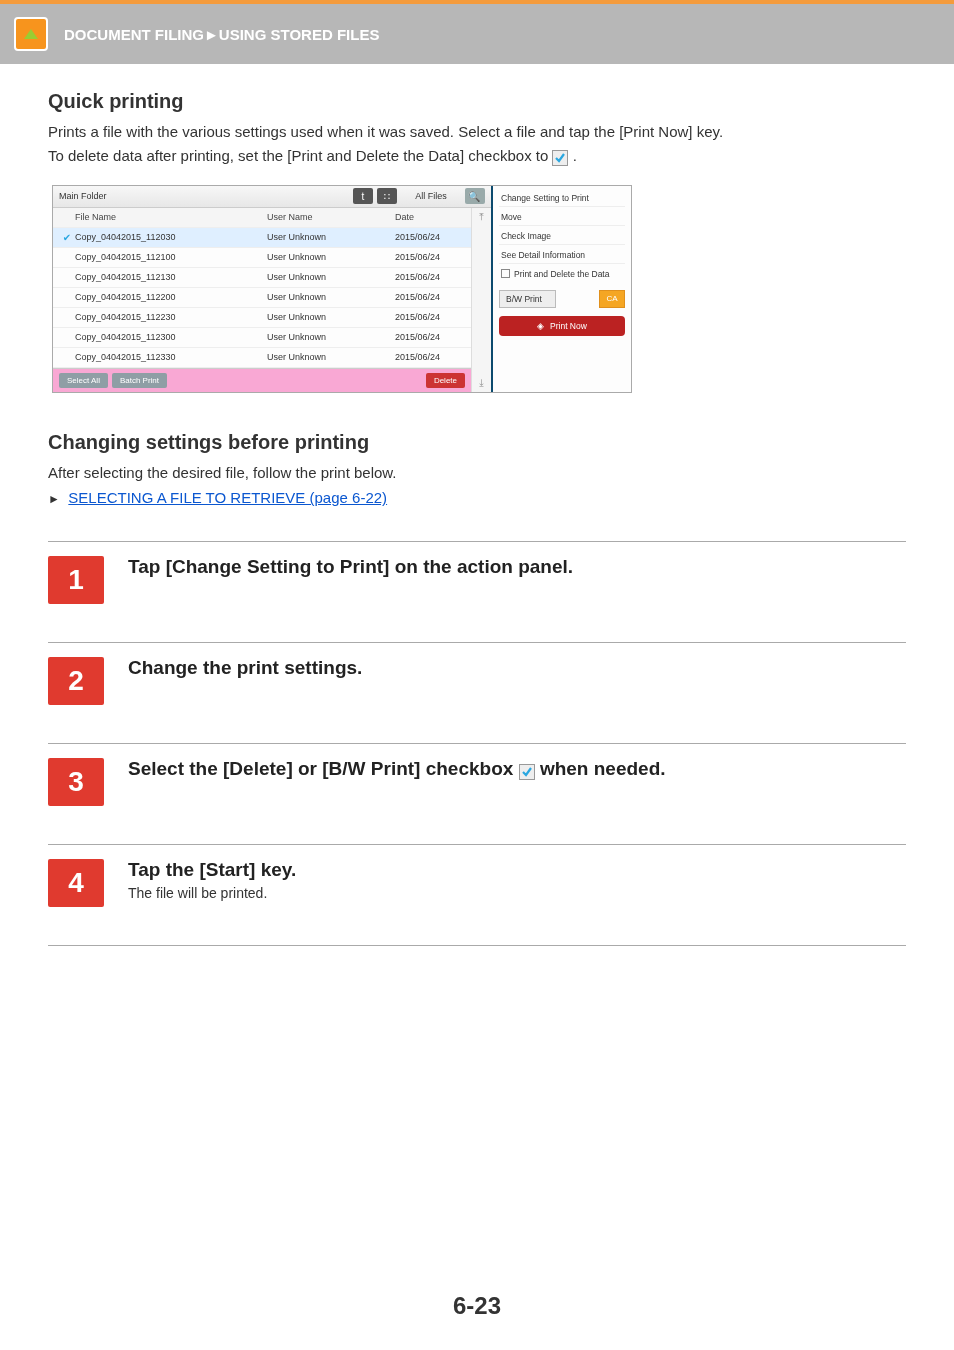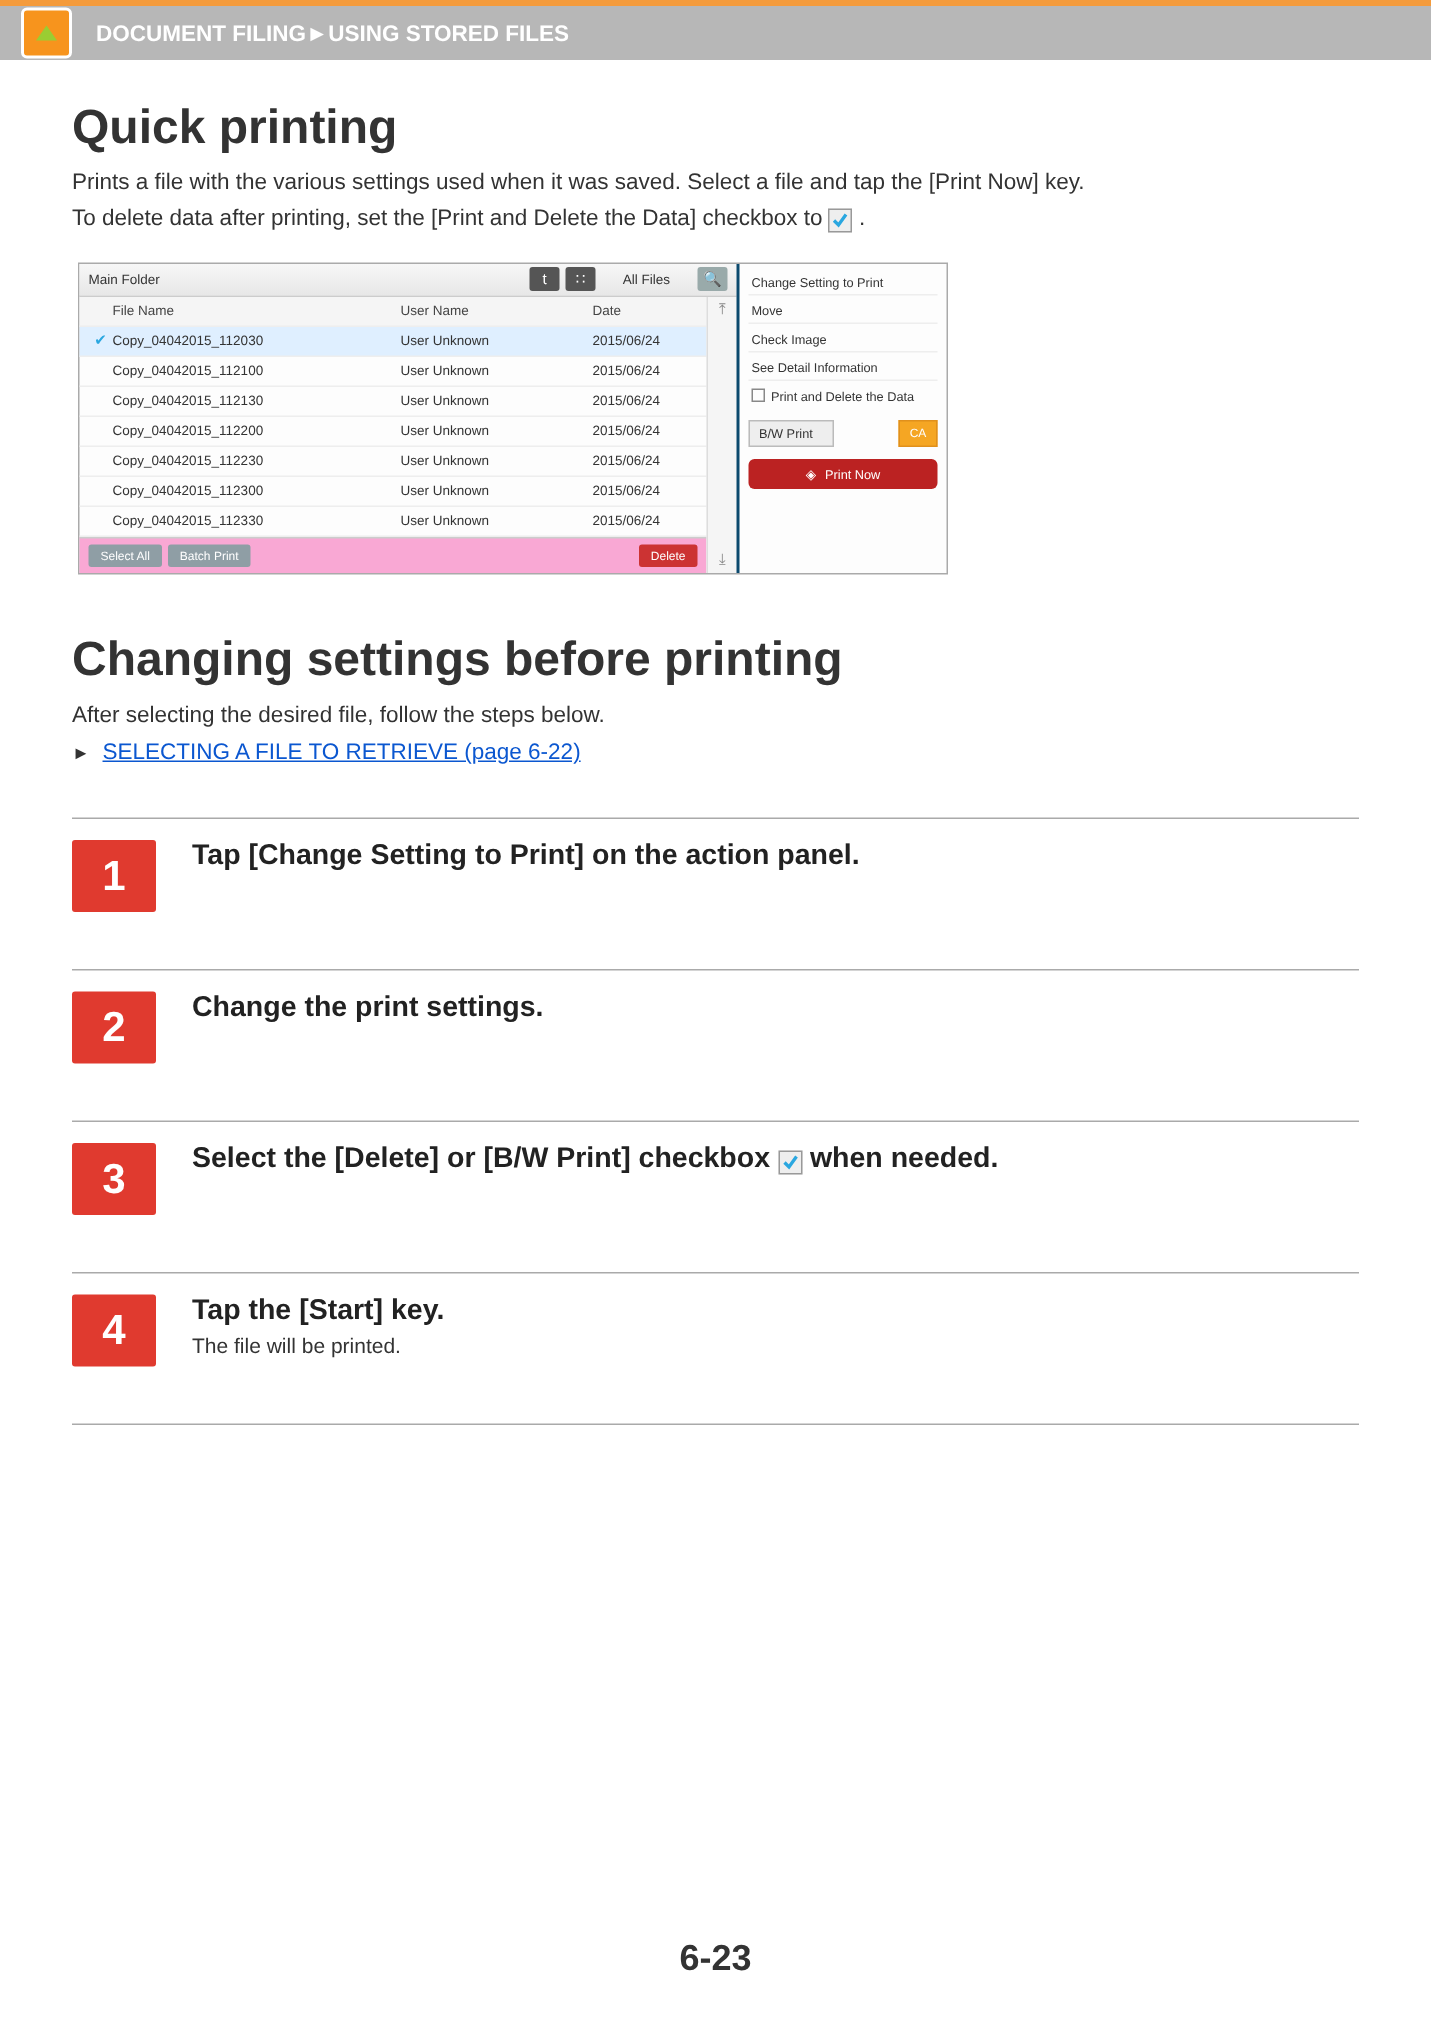--- a/index.html
+++ b/index.html
@@ -5,21 +5,21 @@
   * { box-sizing: border-box; margin: 0; padding: 0; }
   body {
     width: 954px;
     height: 1350px;
     font-family: Arial, Helvetica, sans-serif;
     background: #ffffff;
     color: #333;
     position: relative;
   }
   .top-bar {
-    height: 40px;
+    height: 64px;
     background: #b7b7b7;
     border-top: 4px solid #f49b3c;
     display: flex;
     align-items: center;
     padding-left: 14px;
     color: #fff;
     font-weight: bold;
     font-size: 15px;
   }
   .top-icon {
@@ -32,21 +32,21 @@
   }
   .top-icon::before {
     content:"";
     position:absolute; left:50%; top:50%;
     transform: translate(-50%,-50%);
     border-bottom: 10px solid #9acd32;
     border-left: 7px solid transparent;
     border-right: 7px solid transparent;
   }
   .content { padding: 26px 48px 0 48px; }
-  h2.section { font-size: 32px; font-weight: bold; color: #333; margin-bottom: 8px; }
+  h2.section { font-size: 20px; font-weight: bold; color: #333; margin-bottom: 8px; }
   p.para { font-size: 15px; color: #333; line-height: 1.45; }
   p.para.mt4 { margin-top: 2px; }
   .cb {
     display:inline-flex; width:16px; height:16px; border:1px solid #999;
     background:#eee; align-items:center; justify-content:center;
     vertical-align: -3px;
   }
   .cb svg { stroke:#2aa7e0; stroke-width:2.2; fill:none; }
   .screenshot {
     width: 580px;
@@ -223,21 +223,21 @@
         <div class="l">B/W Print</div>
         <div class="r">CA</div>
       </div>
       <div class="ss-printnow">
         <span>Print Now</span>
       </div>
     </div>
   </div>
 
   <h2 class="section">Changing settings before printing</h2>
-  <p class="para">After selecting the desired file, follow the steps below.</p>
+  <p class="para">After selecting the desired file, follow the print below.</p>
   <div class="link-row">
     <span class="tri">►</span>
     <a href="#" class="link">SELECTING A FILE TO RETRIEVE (page 6-22)</a>
   </div>
 
   <div class="steps">
     <div class="step">
       <div class="step-num">1</div>
       <div class="step-body">
         <h3>Tap [Change Setting to Print] on the action panel.</h3>

